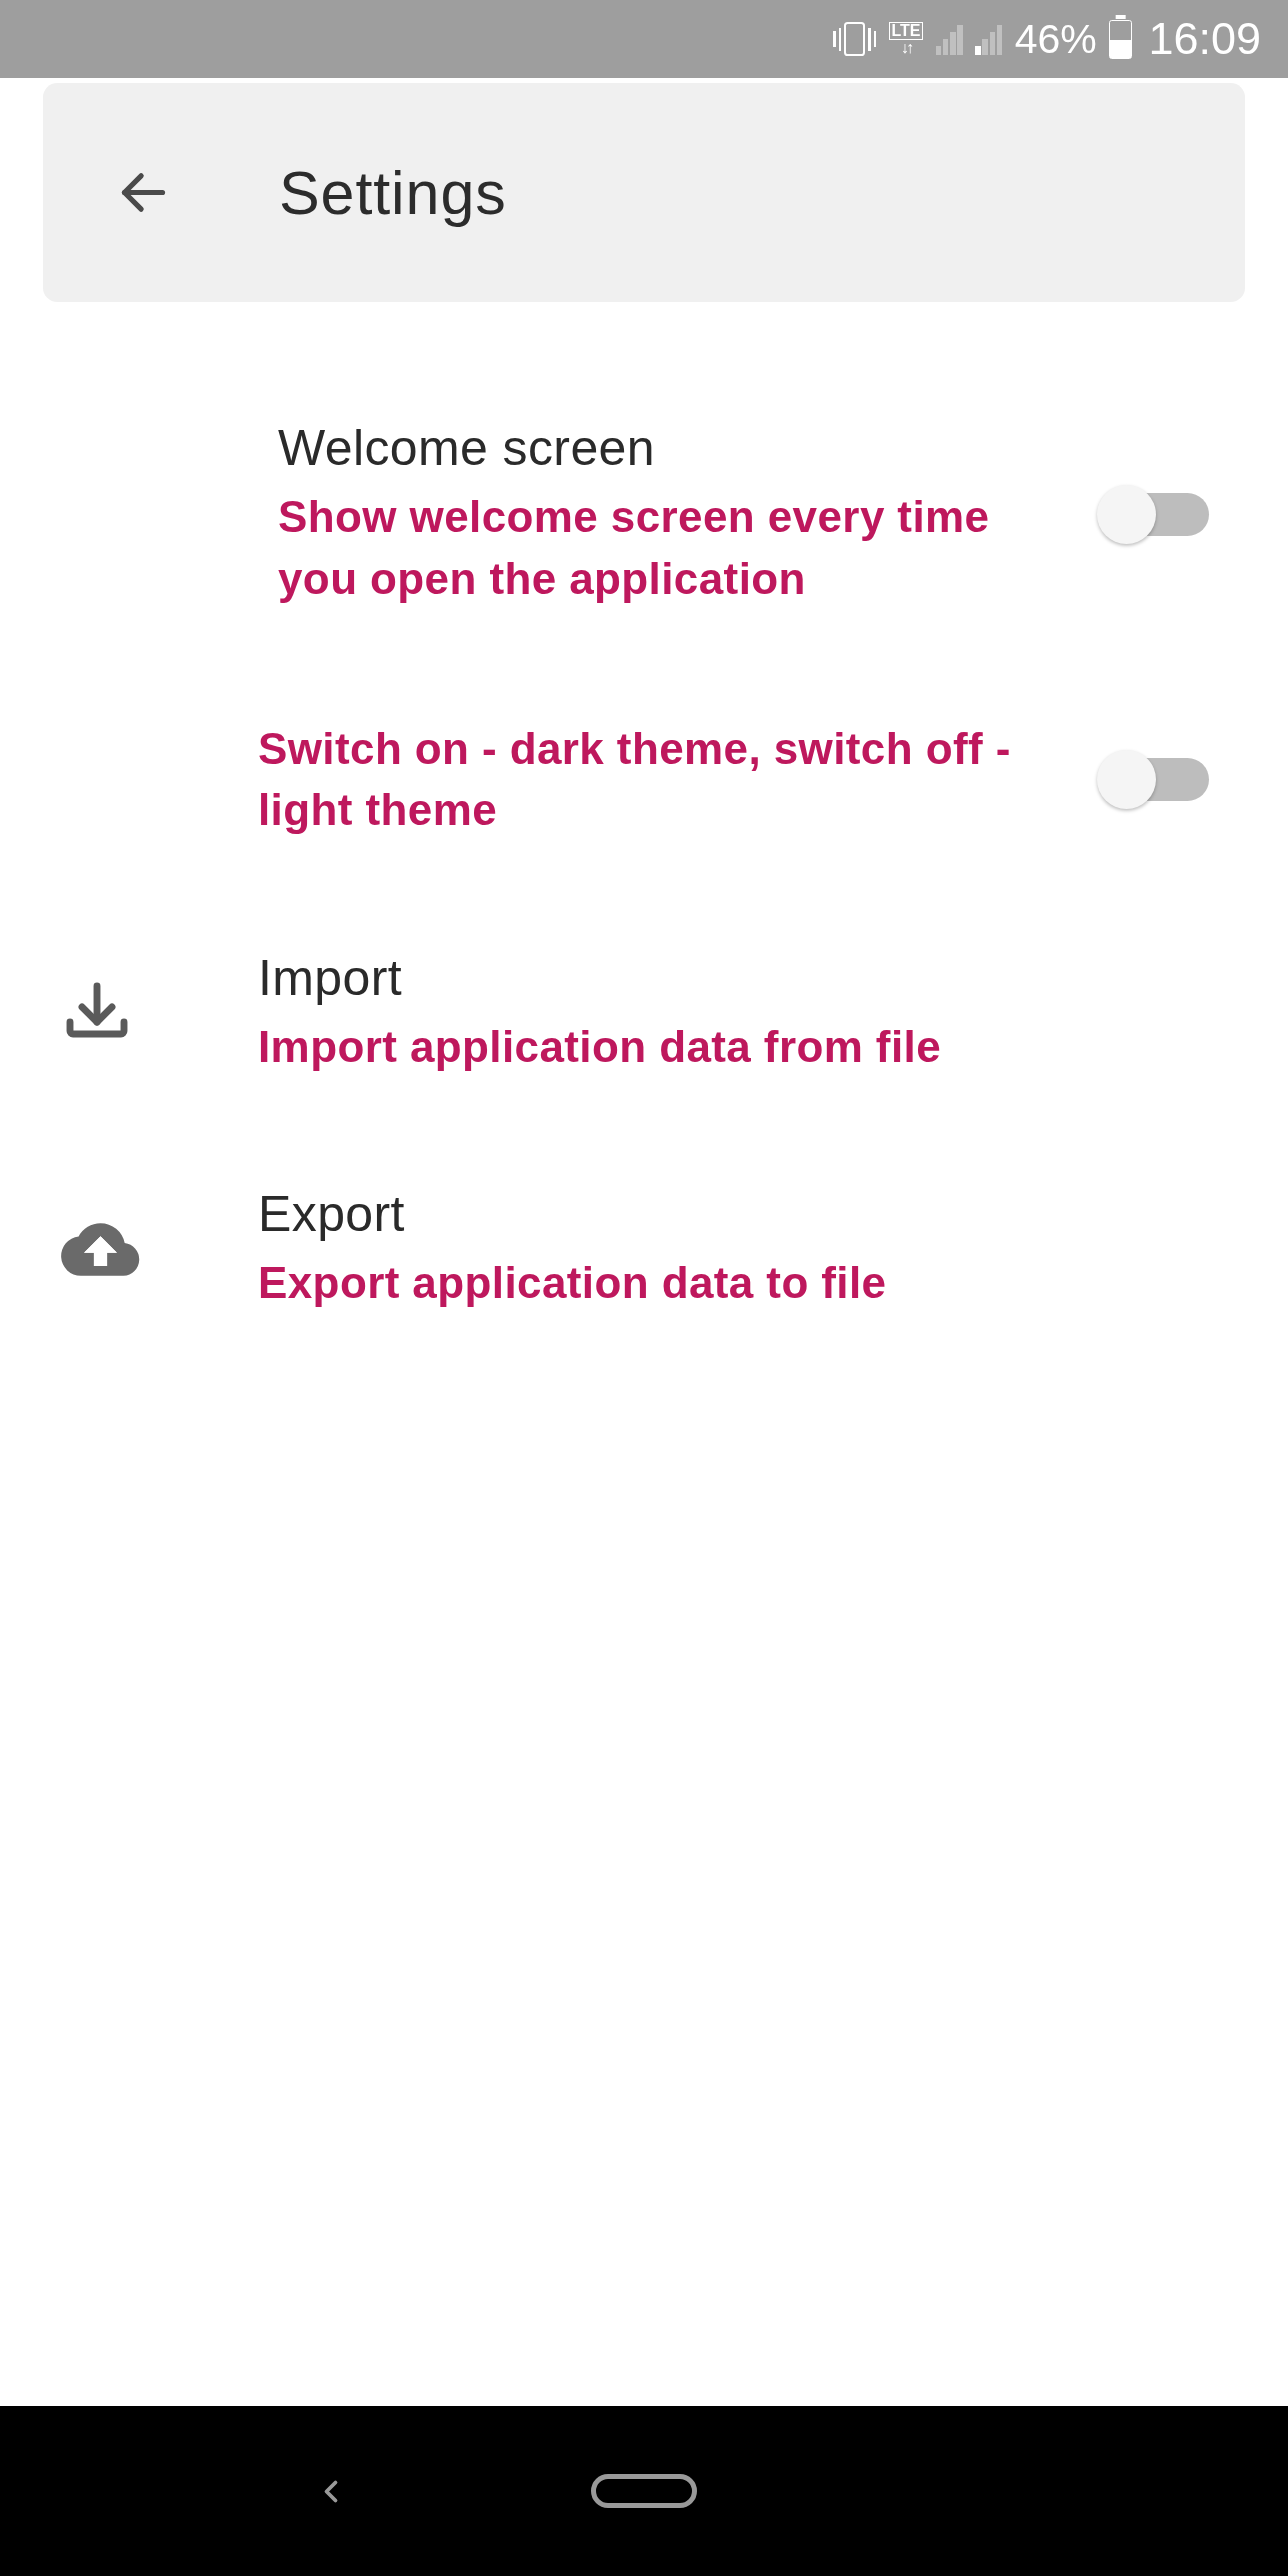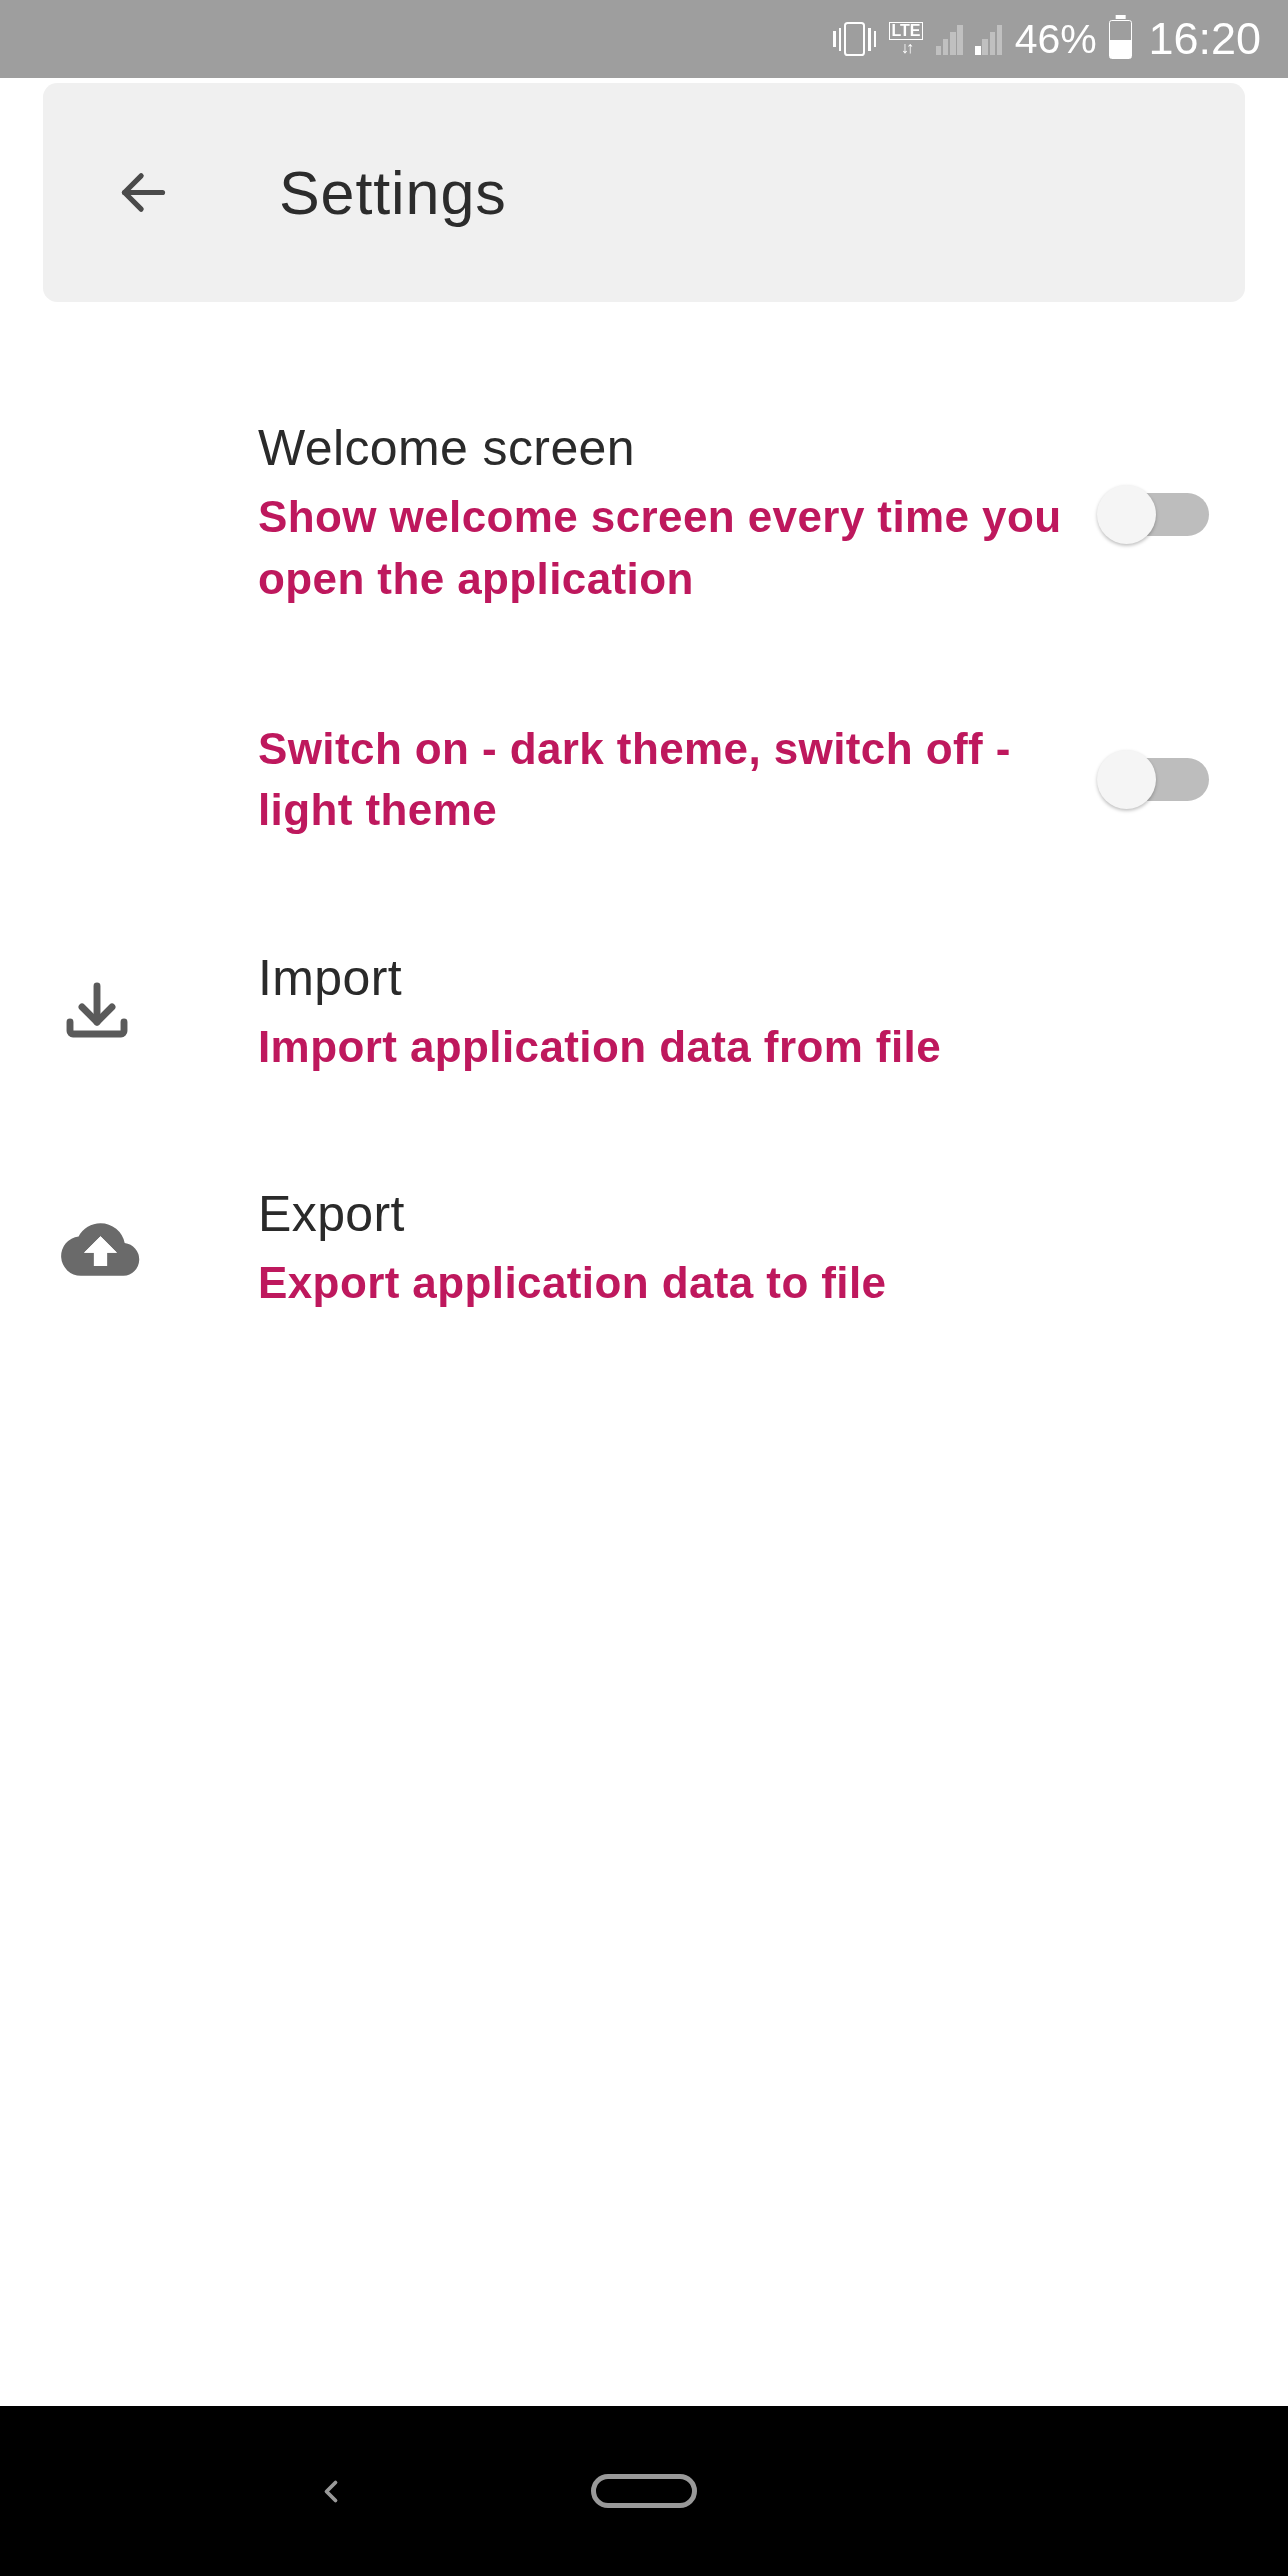--- a/index.html
+++ b/index.html
@@ -114,20 +114,21 @@
       width: 59px;
       height: 59px;
       background: #f5f5f5;
       border-radius: 50%;
       top: -8px;
       left: -5.4px;
       box-shadow: 0 1.8px 3.6px rgba(0,0,0,0.25);
     }
     .first-setting {
       margin-top: 63px;
+      gap: 20px;
     }
     .row-with-icon .setting-icon-col {
       justify-content: flex-start;
       padding-left: 0;
     }
     .nav-bar {
       position: absolute;
       bottom: 0;
       left: 0;
       right: 0;
@@ -255,21 +256,21 @@
       <span class="bar b1 active"></span>
       <span class="bar b2"></span>
       <span class="bar b3"></span>
       <span class="bar b4"></span>
     </span>
     <span class="status-percent">46%</span>
     <span class="battery-icon">
       <span class="battery-cap"></span>
       <span class="battery-fill"></span>
     </span>
-    <span class="status-time">16:20</span>
+    <span class="status-time">16:09</span>
   </div>
 </div>
 
 <div class="app-bar">
   <div class="back-arrow">
     <svg width="57" height="57" viewBox="0 0 24 24" fill="none" stroke="#4a4a4a" stroke-width="2.2" stroke-linecap="round" stroke-linejoin="round">
       <line x1="20" y1="12" x2="4" y2="12"></line>
       <polyline points="11 19 4 12 11 5"></polyline>
     </svg>
   </div>

